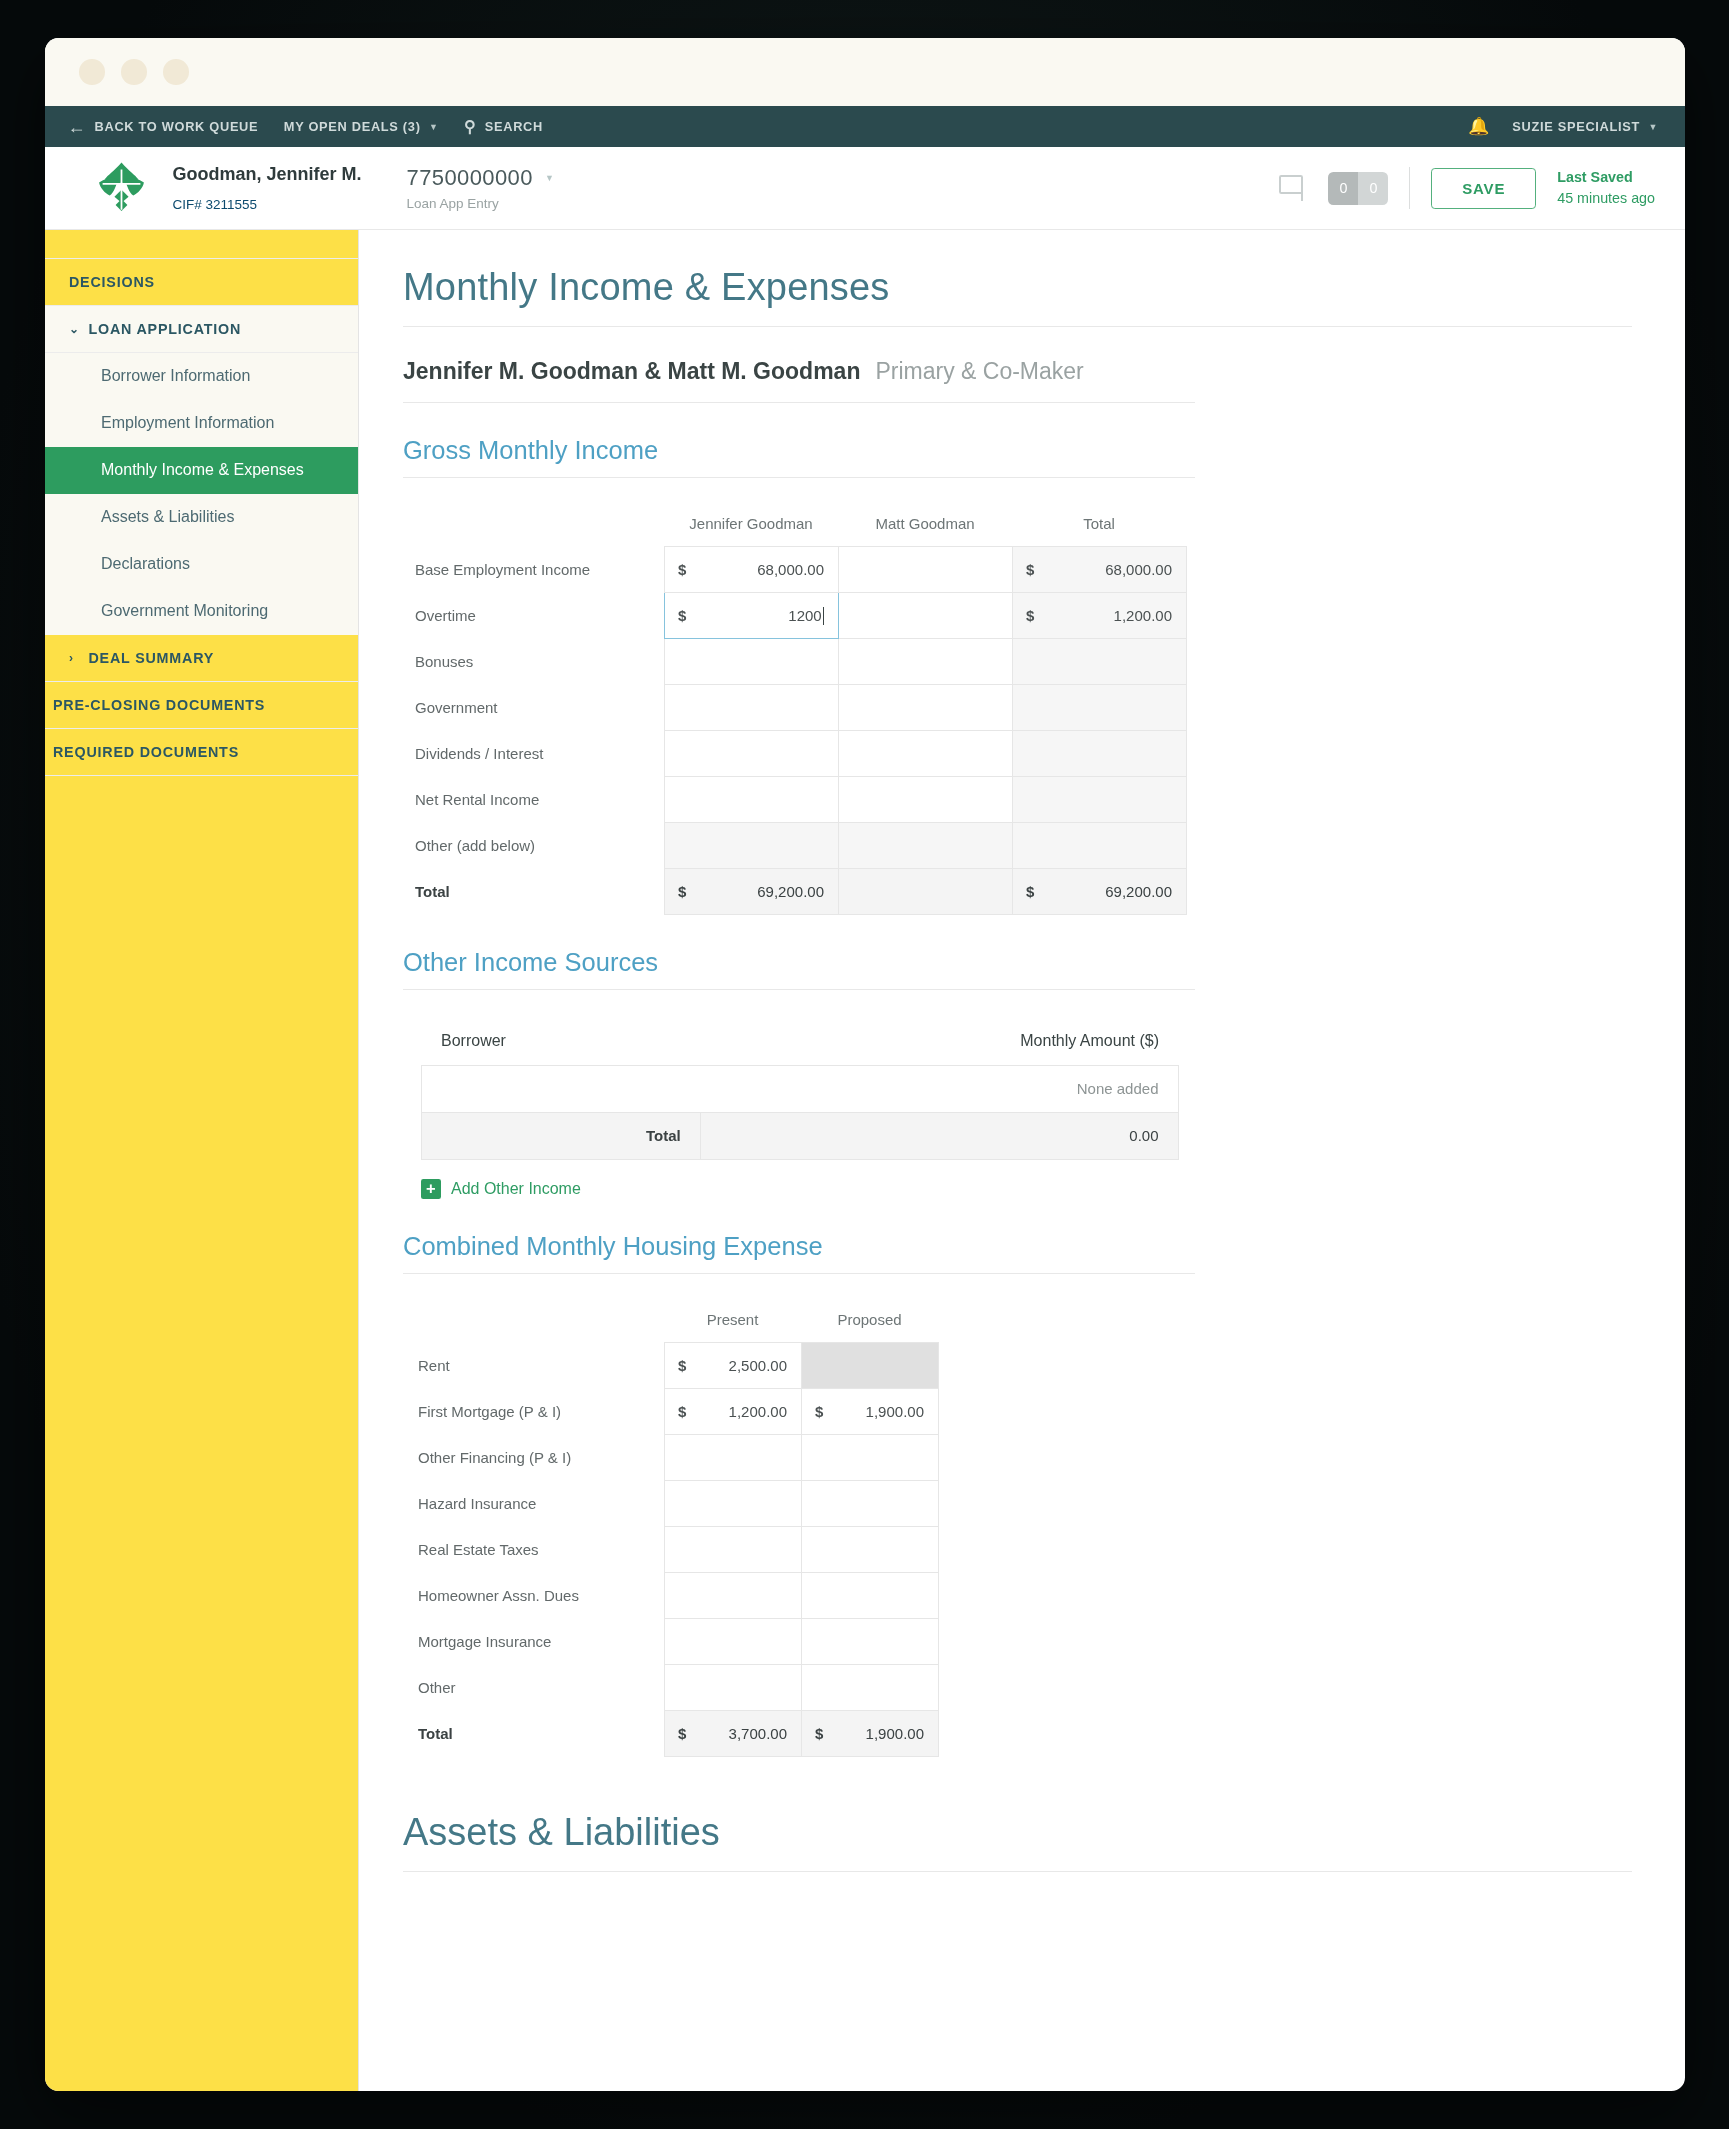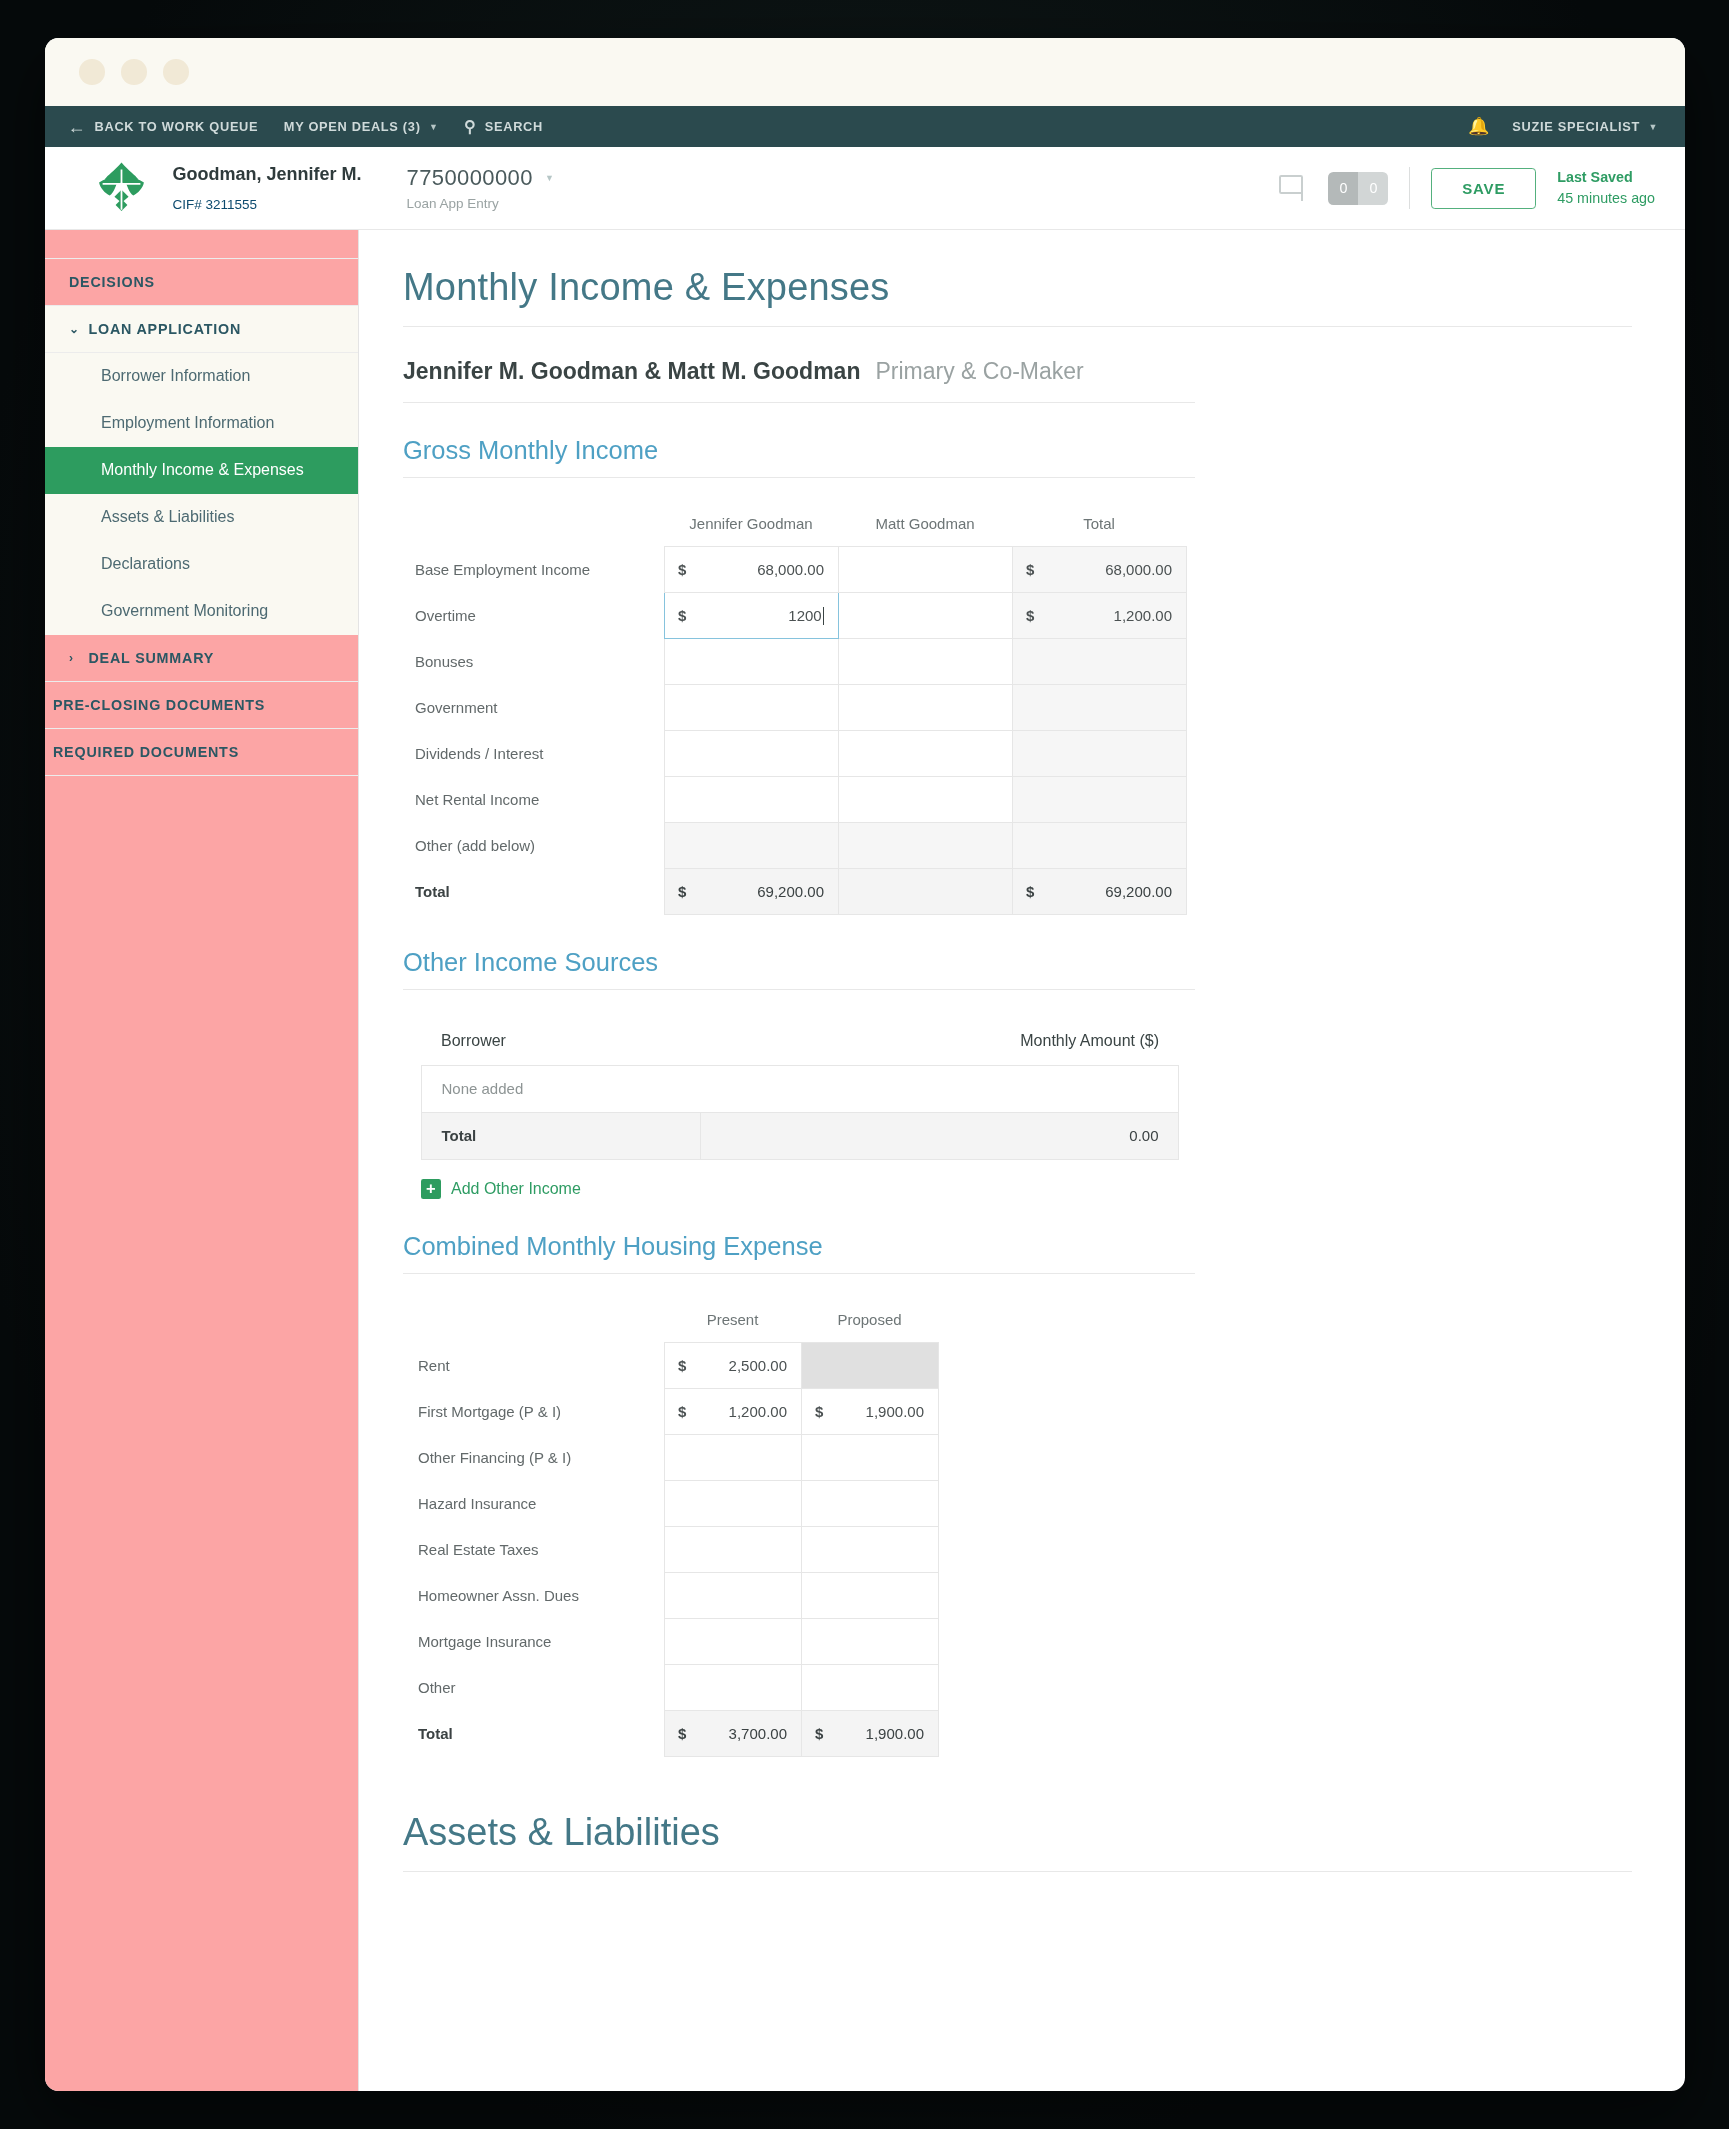--- a/index.html
+++ b/index.html
@@ -101,21 +101,21 @@
   .saved-block { line-height: 1.45; }
   .saved-t { font-size: 14.3px; font-weight: bold; color: #2e9c63; }
   .saved-s { font-size: 14.3px; color: #2e9c63; }
 
   
   .body-split { display: flex; height: calc(2053px - 68px - 41px - 83px); }
 
   
   .sidebar {
     width: 314px; flex: 0 0 314px;
-    background: #fca5a5;
+    background: #fde047;
     border-right: 0.8px solid #e4e4e4;
   }
   .side-spacer { height: 28.5px; border-bottom: 0.8px solid #ececec; }
   .side-sec {
     height: 47px; display: flex; align-items: center;
     padding-left: 24px;
     font-size: 14.3px; font-weight: bold; letter-spacing: 0.8px;
     color: #2b5763;
     border-bottom: 0.8px solid #ececec;
     cursor: pointer;
@@ -208,21 +208,21 @@
   .tbl-other { margin-top: 27px; margin-left: 18px; width: 758px; }
   .tbl-other th {
     height: 48px; font-size: 16px; font-weight: normal; color: #3a4444;
     vertical-align: middle; padding: 0 19.5px;
   }
   .tbl-other th.b { text-align: left; }
   .tbl-other th.m { text-align: right; }
   .tbl-other td {
     height: 47px; border: 0.8px solid #e6e6e6;
     font-size: 15px; color: #8d9494;
-    vertical-align: middle; padding: 0 19.5px;
+    vertical-align: middle; padding: 0 19.5px; text-align: right;
   }
   .tbl-other tr.totrow td {
     background: #f4f4f4; color: #3b4243; font-weight: bold;
   }
   .tbl-other td.r { text-align: right; font-weight: normal; }
   .tbl-other tr.totrow td.r { font-weight: normal; color: #3b4243; }
 
   .add-link {
     display: flex; align-items: center; gap: 10.5px;
     margin-top: 19.5px; margin-left: 18px;

